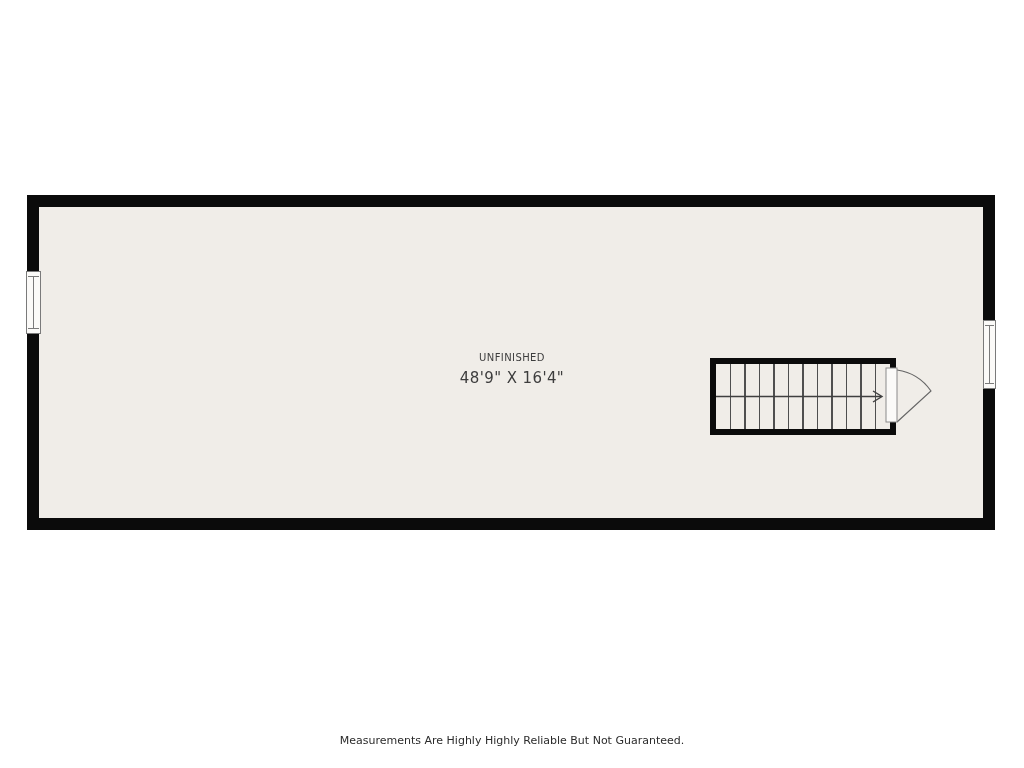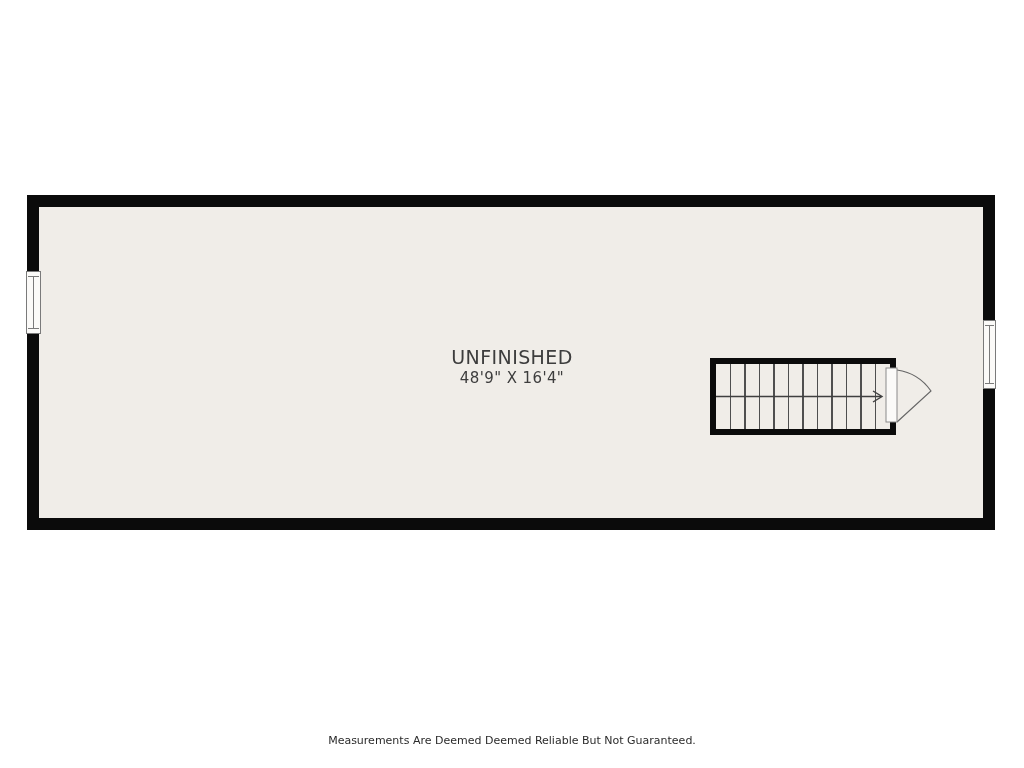--- a/index.html
+++ b/index.html
@@ -77,21 +77,21 @@
   }
   
   .room-label-block {
     position: absolute;
     left: 0; right: 0; top: 347px;
     text-align: center;
     color: var(--labeltext);
     line-height: 21px;
     letter-spacing: 0.4px;
   }
-  .room-label-block .room-name { font-size: 19px; }
+  .room-label-block .room-name { font-size: 10px; }
   .room-label-block .room-dims { font-size: 15px; }
   
   .disclaimer {
     position: absolute;
     left: 0; right: 0; top: 734px;
     text-align: center;
     font-size: 11px;
     color: var(--footertext);
   }
 </style>
@@ -132,15 +132,15 @@
   <svg class="door-svg" viewBox="0 0 62 66">
     <path d="M 13 8 A 50 50 0 0 1 47 29 L 13 60" fill="none" stroke="var(--doorswing)" stroke-width="1.2"></path>
     <rect x="2" y="6" width="11" height="54" fill="var(--winfill)" stroke="#8a8a8a" stroke-width="1"></rect>
   </svg>
 
   <div class="room-label-block">
     <div class="room-name">UNFINISHED</div>
     <div class="room-dims">48'9" X 16'4"</div>
   </div>
 
-  <div class="disclaimer">Measurements Are Deemed Deemed Reliable But Not Guaranteed.</div>
+  <div class="disclaimer">Measurements Are Highly Highly Reliable But Not Guaranteed.</div>
 
 </div>
 
 </body></html>

